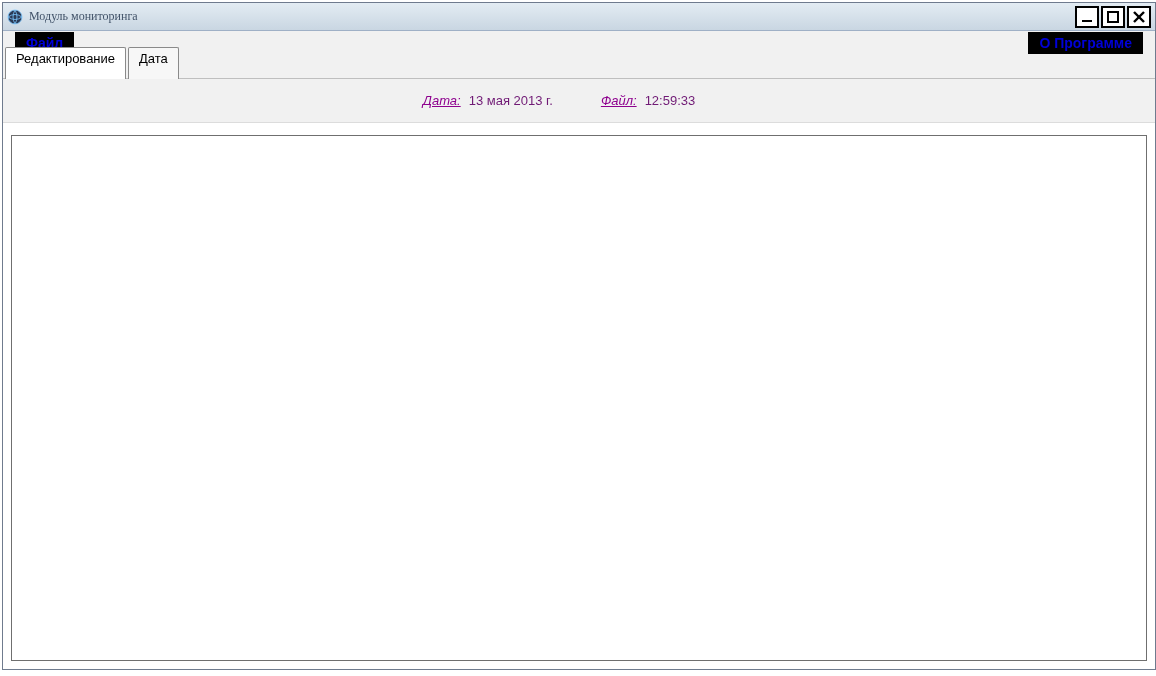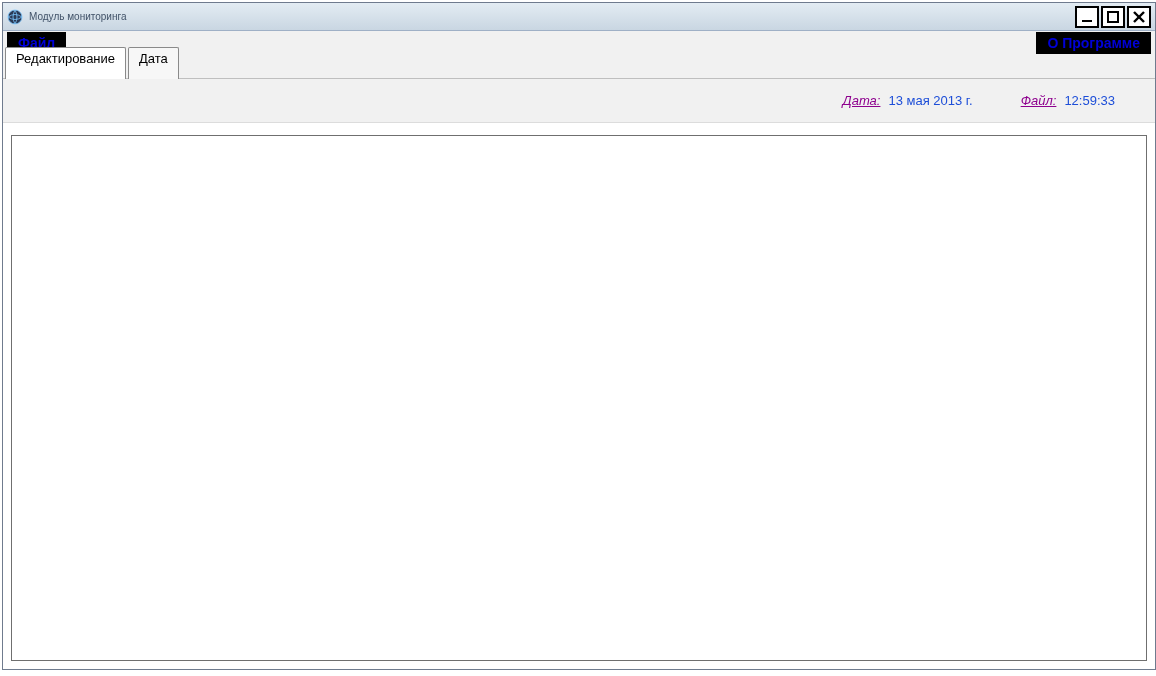--- a/index.html
+++ b/index.html
@@ -40,24 +40,25 @@
     width: 16px;
     height: 16px;
     margin-right: 6px;
     display: inline-block;
   }
   .titlebar .appicon svg { display:block; }
 
   .titlebar .title {
     flex: 1;
     color: #415268;
-    font-size: 10px;
+    font-size: 12px;
     white-space: nowrap;
     overflow: hidden;
     text-overflow: ellipsis;
+    font-family: Liberation Serif, serif;
   }
 
   .winbtns {
     display: flex;
     gap: 2px;
   }
   .winbtn {
     width: 24px;
     height: 22px;
     background: #fff;
@@ -69,21 +70,21 @@
     cursor: default;
   }
   .winbtn svg { display:block; }
 
   
   .menubar {
     height: 24px;
     background: #f1f1f1;
     display: flex;
     align-items: stretch;
-    padding: 0 4px;
+    padding: 0 12px;
     box-sizing: border-box;
   }
   .menubtn {
     background: #000;
     color: #0000d8;
     font-weight: bold;
     font-size: 14px;
     display: flex;
     align-items: center;
     padding: 0 10px;
@@ -122,38 +123,38 @@
     z-index: 2;
   }
 
   
   .statusrow {
     height: 44px;
     background: #f1f1f1;
     border-bottom: 1px solid #dcdcdc;
     display: flex;
     align-items: center;
-    justify-content: flex-end;
+    justify-content: center;
     padding: 0 40px 0 0;
     box-sizing: border-box;
     font-size: 13px;
     gap: 48px;
   }
   .statusitem {
     display: flex;
     align-items: baseline;
     gap: 8px;
   }
   .statuslabel {
     color: #8e008e;
     font-style: italic;
     text-decoration: underline;
   }
   .statusvalue {
-    color: #1d4ed8;
+    color: #701a75;
   }
 
   
   .content-outer {
     position: absolute;
     left: 8px;
     right: 8px;
     top: 132px;
     bottom: 8px;
     border: 1px solid #6f6f6f;

